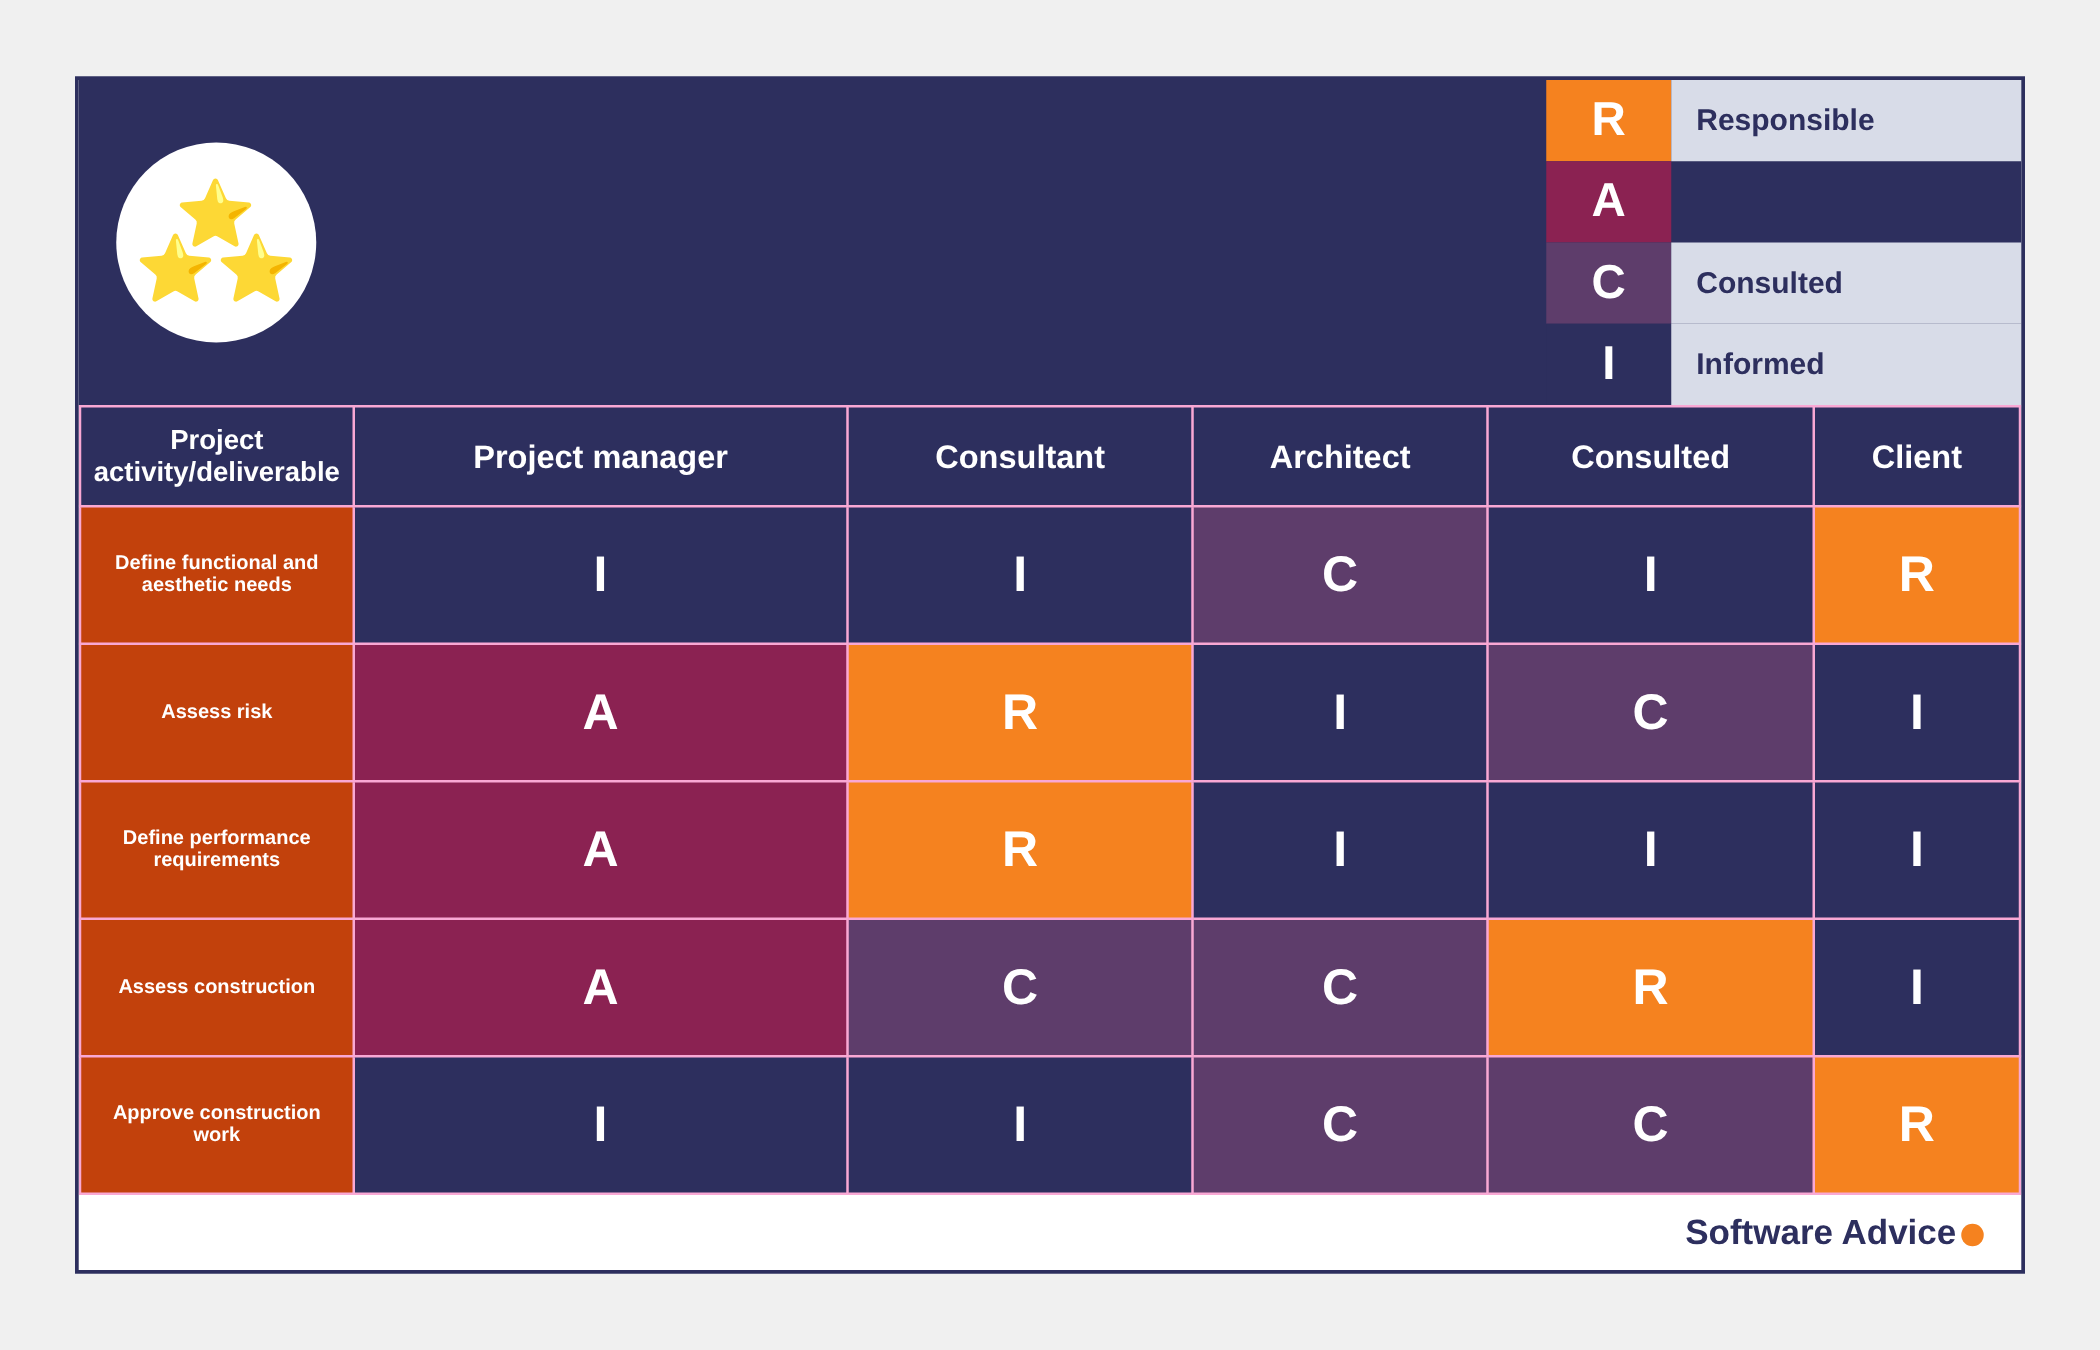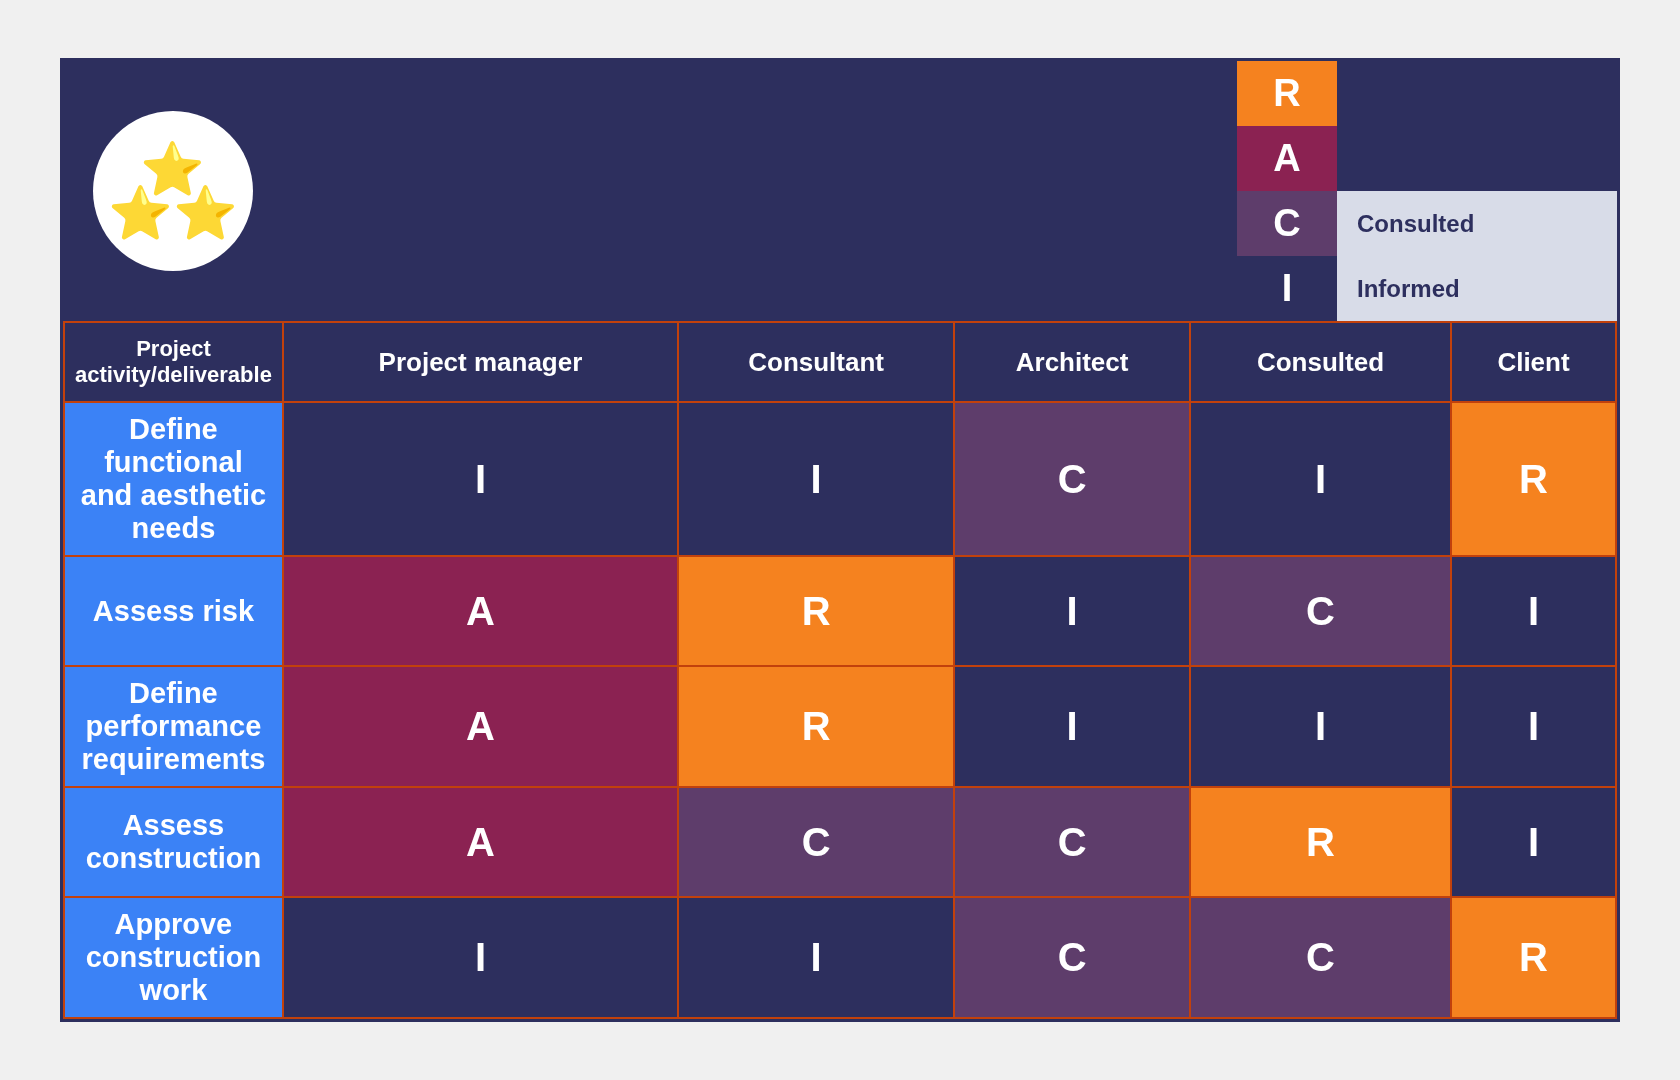--- a/index.html
+++ b/index.html
@@ -90,39 +90,39 @@
       font-weight: 800;
       color: #2d2f5e;
       height: 100%;
     }
     
     .raci-table {
       width: 100%;
       border-collapse: collapse;
     }
     .raci-table th, .raci-table td {
-      border: 2px solid #c2410c;
+      border: 2px solid #f9a8d4;
       text-align: center;
       vertical-align: middle;
       padding: 10px;
     }
     .raci-table thead tr th {
       background: #2d2f5e;
       color: white;
       font-size: 26px;
       font-weight: 800;
       height: 80px;
     }
     .raci-table thead tr th:first-child {
       font-size: 22px;
     }
     .raci-table tbody tr td:first-child {
-      background: #3b82f6;
-      color: white;
-      font-size: 29px;
+      background: #c2410c;
+      color: white;
+      font-size: 16px;
       font-weight: 800;
       width: 200px;
     }
     .raci-table tbody tr td {
       font-size: 40px;
       font-weight: 900;
       color: white;
       height: 110px;
     }
     .cell-R { background: #f5821f; }
@@ -162,20 +162,21 @@
       <div class="stars">
         <span class="top-star">⭐</span>
         <span class="bottom-stars">⭐⭐</span>
       </div>
     </div>
     <div class="header-title"></div>
     <div class="legend">
 
     <div class="legend-item">
       <div class="legend-code orange">R</div>
+      <div class="legend-label">Responsible</div>
     </div>
         <div class="legend-item">
       <div class="legend-code red">A</div>
     </div>
         <div class="legend-item">
       <div class="legend-code purple">C</div>
       <div class="legend-label">Consulted</div>
     </div>
         <div class="legend-item">
       <div class="legend-code dark">I</div>
@@ -234,14 +235,19 @@
           <td>Approve construction work</td>
           <td class="cell-I">I</td>
           <td class="cell-I">I</td>
           <td class="cell-C">C</td>
           <td class="cell-C">C</td>
           <td class="cell-R">R</td>
         </tr>
       </tbody>
   </table>
 
+  <div class="footer">
+    <span class="footer-brand">
+      Software Advice<span class="footer-dot"></span>
+    </span>
+  </div>
 
 </div>
 
 </body></html>

